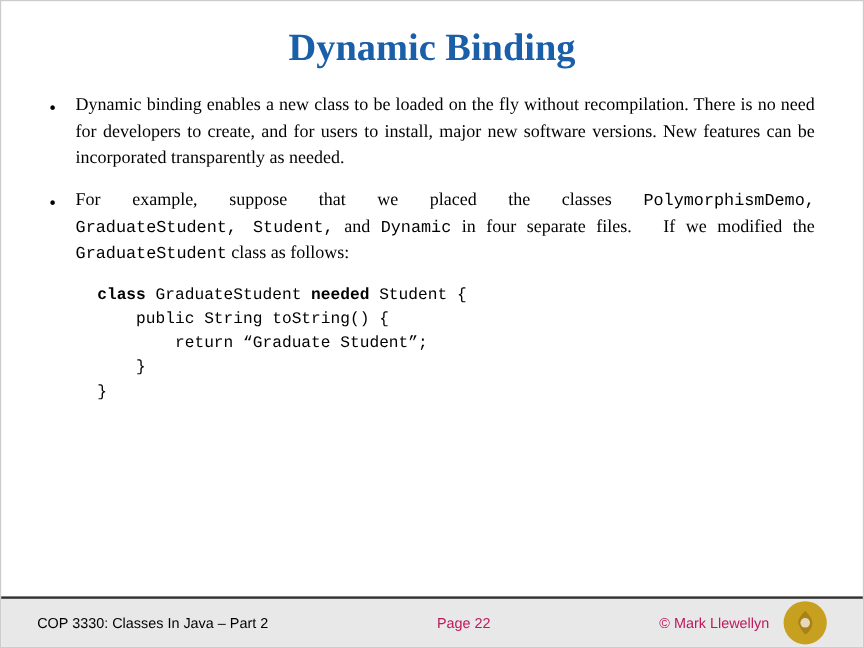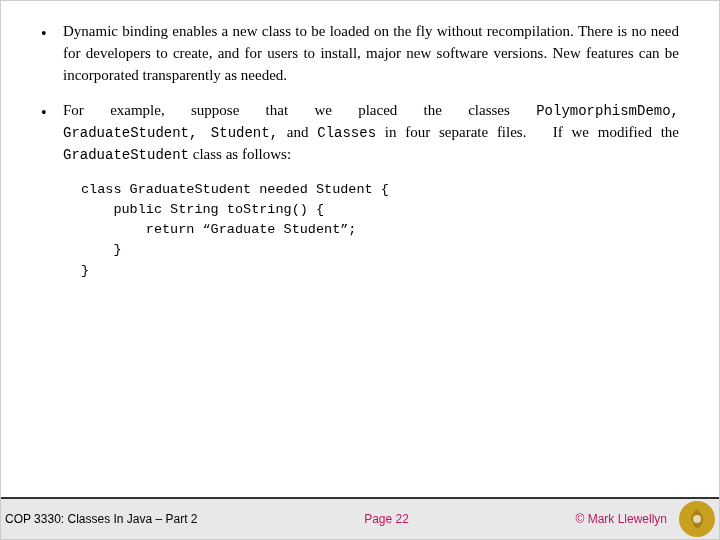--- a/index.html
+++ b/index.html
@@ -51,33 +51,33 @@
       flex: 1;
     }
     .code-block {
       font-family: 'Courier New', Courier, monospace;
       font-size: 13.5px;
       line-height: 1.5;
       margin: 8px 0 8px 40px;
       color: #000000;
     }
     .code-keyword {
-      font-weight: normal;
+      font-weight: bold;
     }
     .inline-code {
       font-family: 'Courier New', Courier, monospace;
       font-size: 14px;
     }
     .footer {
       height: 42px;
       background: #e8e8e8;
       border-top: 2px solid #333333;
       display: flex;
       align-items: center;
-      padding: 0 4px;
+      padding: 0 30px;
       justify-content: space-between;
     }
     .footer-left {
       font-size: 12px;
       color: #000000;
       font-family: Arial, sans-serif;
     }
     .footer-center {
       font-size: 12px;
       color: #be185d;
@@ -104,34 +104,35 @@
       display: flex;
       align-items: center;
       gap: 12px;
     }
   </style>
 </head>
 <body>
 
 <div class="slide">
   <div class="content-area">
+    <h1 class="slide-title">Dynamic Binding</h1>
 
     <div class="bullet-section">
 
       <div class="bullet-item">
         <span class="bullet-dot">•</span>
         <span class="bullet-text">Dynamic binding enables a new class to be loaded on the fly without recompilation.  There is no need for developers to create, and for users to install, major new software versions.  New features can be incorporated transparently as needed.</span>
       </div>
 
       <div class="bullet-item">
         <span class="bullet-dot">•</span>
         <span class="bullet-text">
           For&nbsp;&nbsp; example,&nbsp;&nbsp; suppose&nbsp;&nbsp; that&nbsp;&nbsp; we&nbsp;&nbsp; placed&nbsp;&nbsp; the&nbsp;&nbsp; classes&nbsp;&nbsp;
           <span class="inline-code">PolymorphismDemo, GraduateStudent, Student,</span>
-          and <span class="inline-code">Classes</span> in four separate files.&nbsp;&nbsp; If we modified the
+          and <span class="inline-code">Dynamic</span> in four separate files.&nbsp;&nbsp; If we modified the
           <span class="inline-code">GraduateStudent</span> class as follows:
         </span>
       </div>
 
       <div class="code-block">
         <div><span class="code-keyword">class</span> GraduateStudent <span class="code-keyword">needed</span> Student {</div>
         <div>&nbsp;&nbsp;&nbsp; public String toString() {</div>
         <div>&nbsp;&nbsp;&nbsp;&nbsp;&nbsp;&nbsp;&nbsp; return “Graduate Student”;</div>
         <div>&nbsp;&nbsp;&nbsp; }</div>
         <div>}</div>

